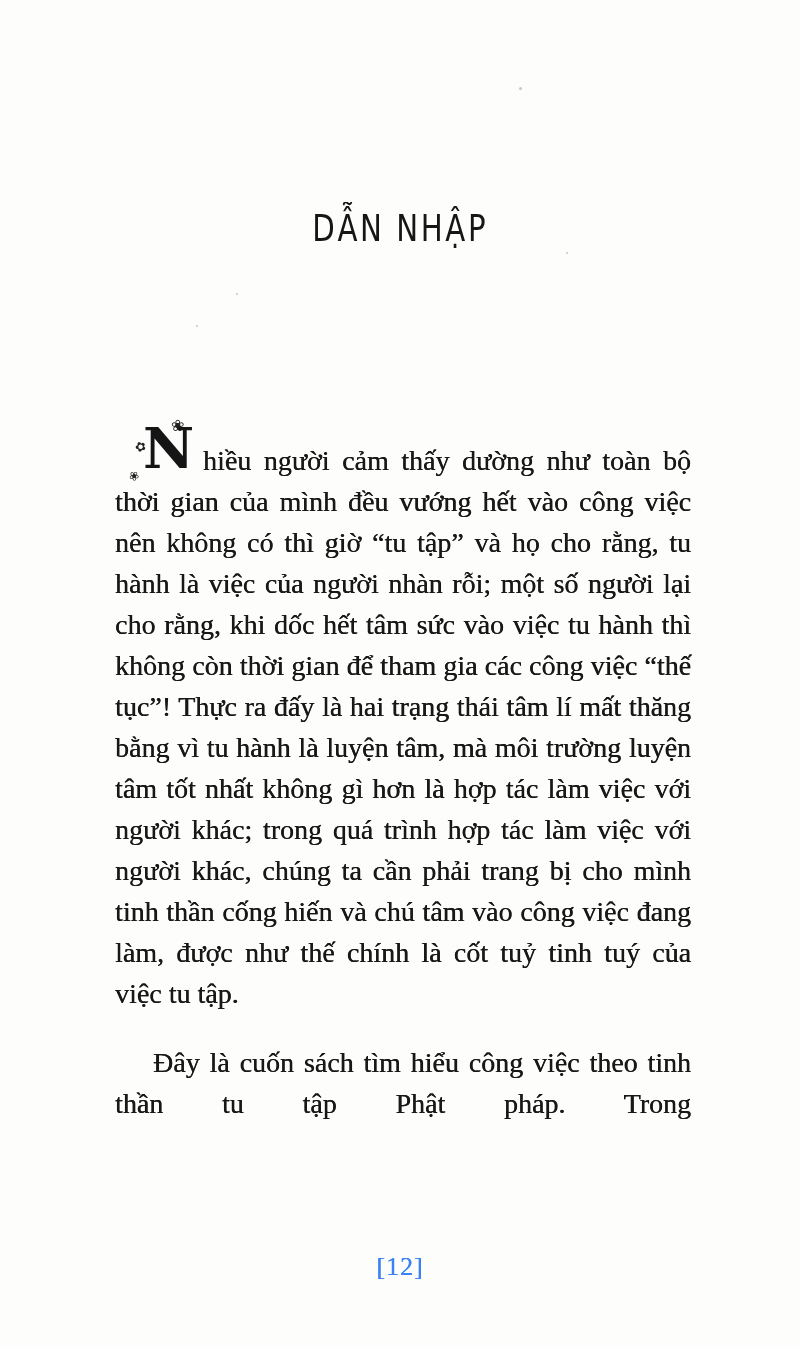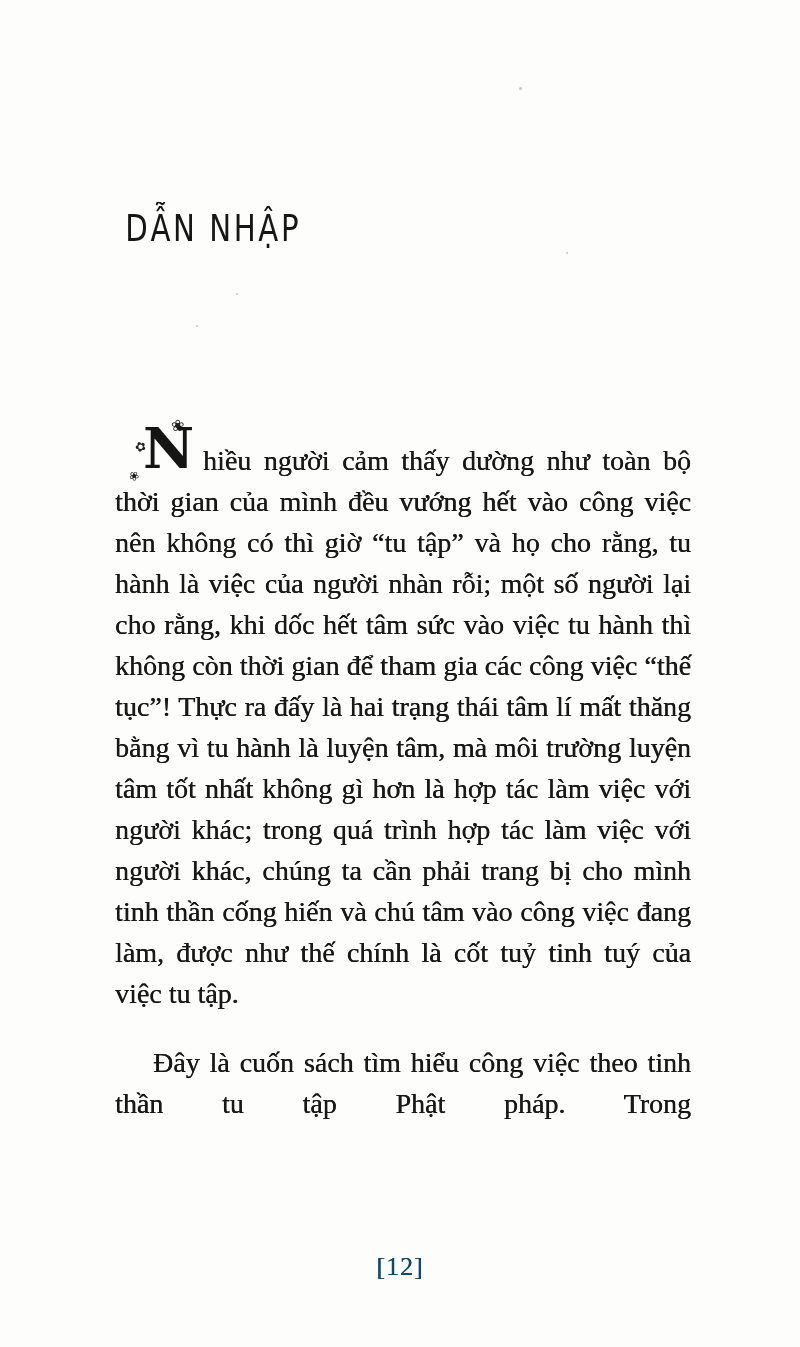--- a/index.html
+++ b/index.html
@@ -20,21 +20,21 @@
     color: #1a1a1a;
     overflow: hidden;
   }
   
   .chapter-title {
     position: absolute;
     top: 208px;
     left: 111px;
     width: 578px;
     margin: 0;
-    text-align: left;
+    text-align: center;
     font-family: "DejaVu Sans", sans-serif;
     font-weight: 400;
     font-size: 34px;
     letter-spacing: 3px;
     color: #161616;
   }
   .chapter-title .title-inner {
     display: inline-block;
     transform: scaleX(0.86) scaleY(1.08);
     transform-origin: center;
@@ -104,21 +104,21 @@
   
   .page-number {
     position: absolute;
     top: 1252px;
     left: 111px;
     width: 578px;
     margin: 0;
     text-align: center;
     font-size: 26px;
     letter-spacing: 1px;
-    color: #0c4a6e;
+    color: #3b82f6;
     text-shadow: 0.3px 0 0 currentColor;
   }
   
   .speck {
     position: absolute;
     background: #9a9a94;
     border-radius: 50%;
     opacity: 0.55;
   }
   .speck-1 { left: 519px; top: 87px;  width: 3px; height: 3px; }

